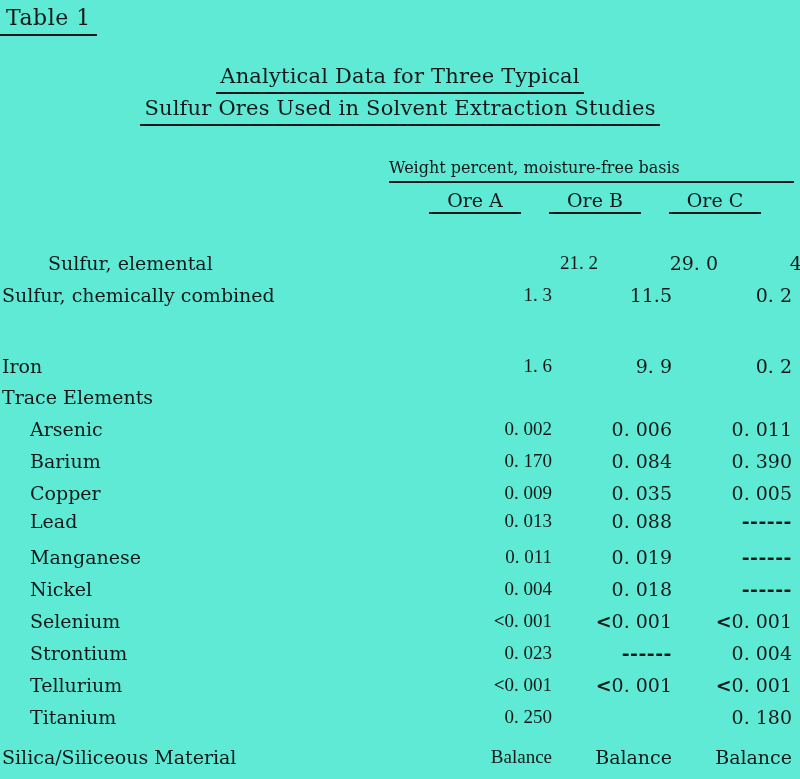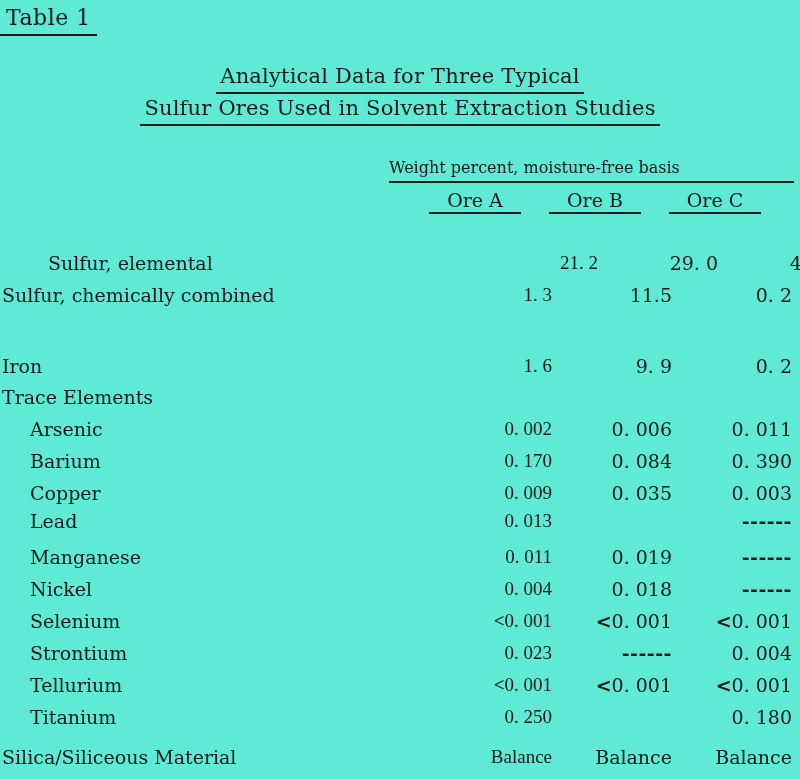--- a/index.html
+++ b/index.html
@@ -146,25 +146,26 @@
       <div class="row" style="top: 446px;">
         <div class="row-label indent">Barium</div>
         <div class="cell col-a">0. 170</div>
         <div class="cell col-b">0. 084</div>
         <div class="cell col-c">0. 390</div>
       </div>
       <div class="row" style="top: 478px;">
         <div class="row-label indent">Copper</div>
         <div class="cell col-a">0. 009</div>
         <div class="cell col-b">0. 035</div>
-        <div class="cell col-c">0. 003</div>
+        <div class="cell col-c">0. 005</div>
       </div>
       <div class="row" style="top: 506px; padding-left: 24px;">
         <div class="row-label indent">Lead</div>
         <div class="cell col-a">0. 013</div>
+        <div class="cell col-b">0. 088</div>
         <div class="cell col-c dash">------</div>
       </div>
       <div class="row" style="top: 542px;">
         <div class="row-label indent">Manganese</div>
         <div class="cell col-a">0. 011</div>
         <div class="cell col-b">0. 019</div>
         <div class="cell col-c dash">------</div>
       </div>
       <div class="row" style="top: 574px;">
         <div class="row-label indent">Nickel</div>

